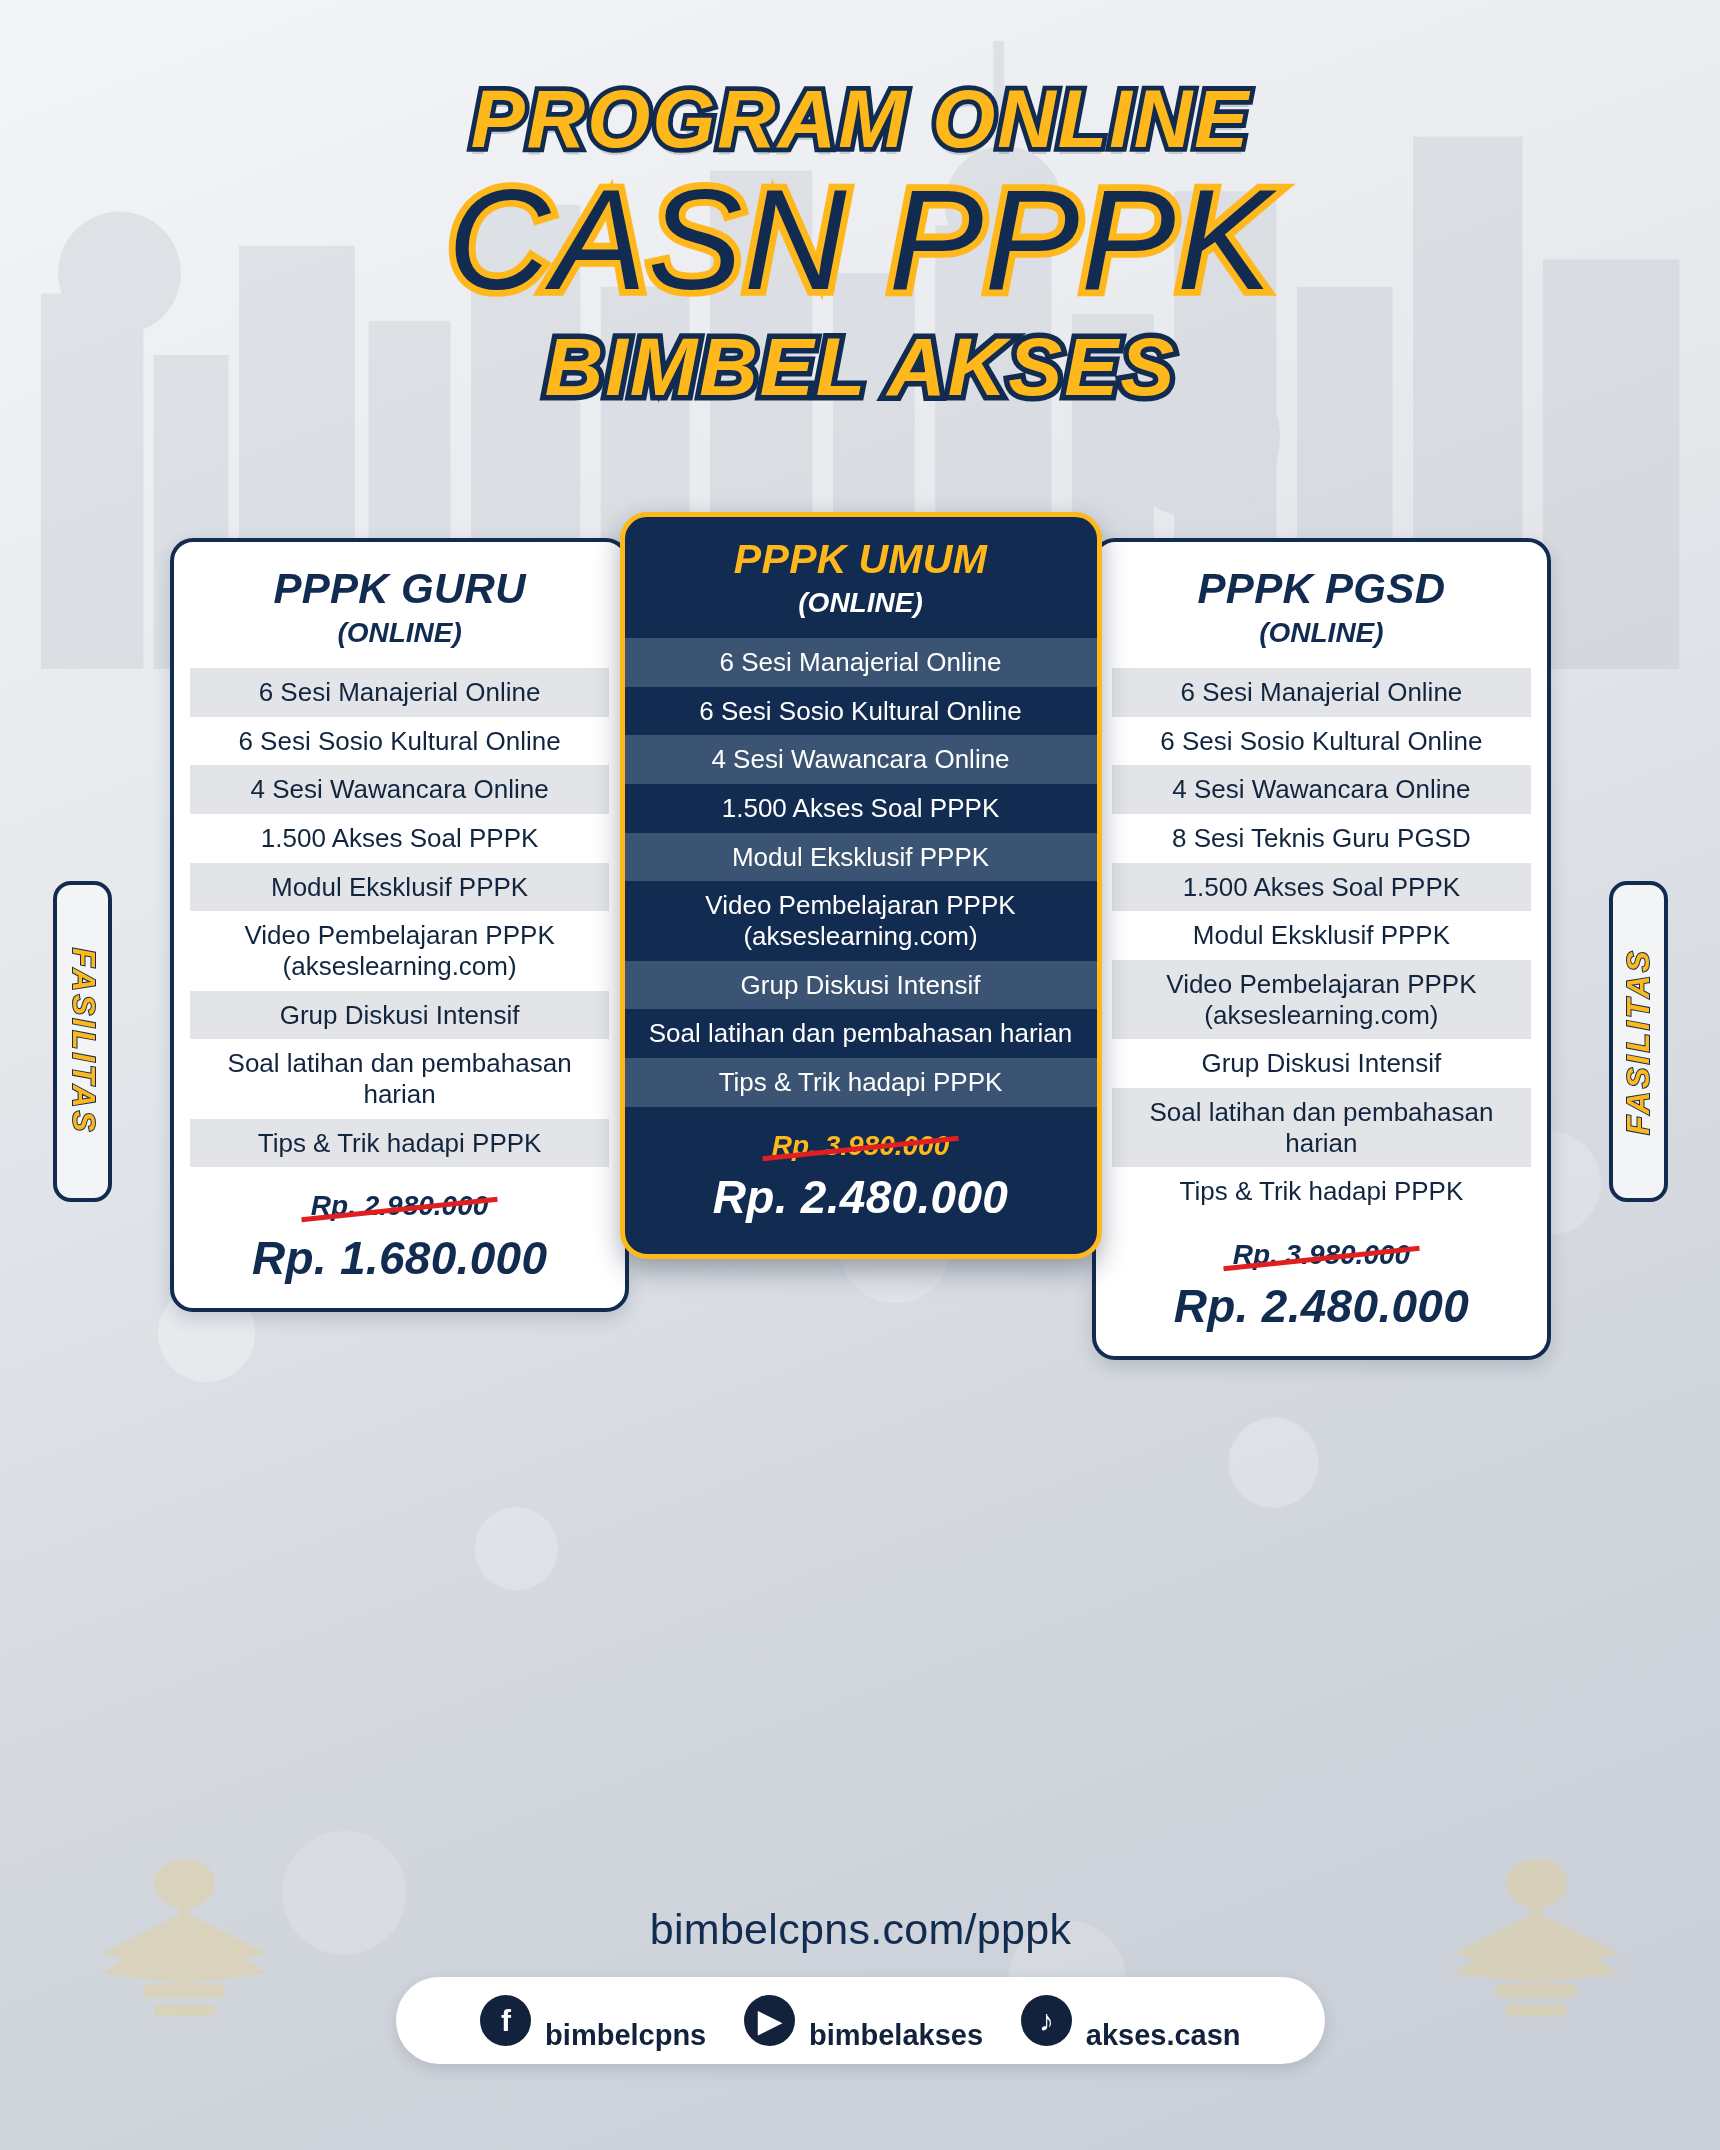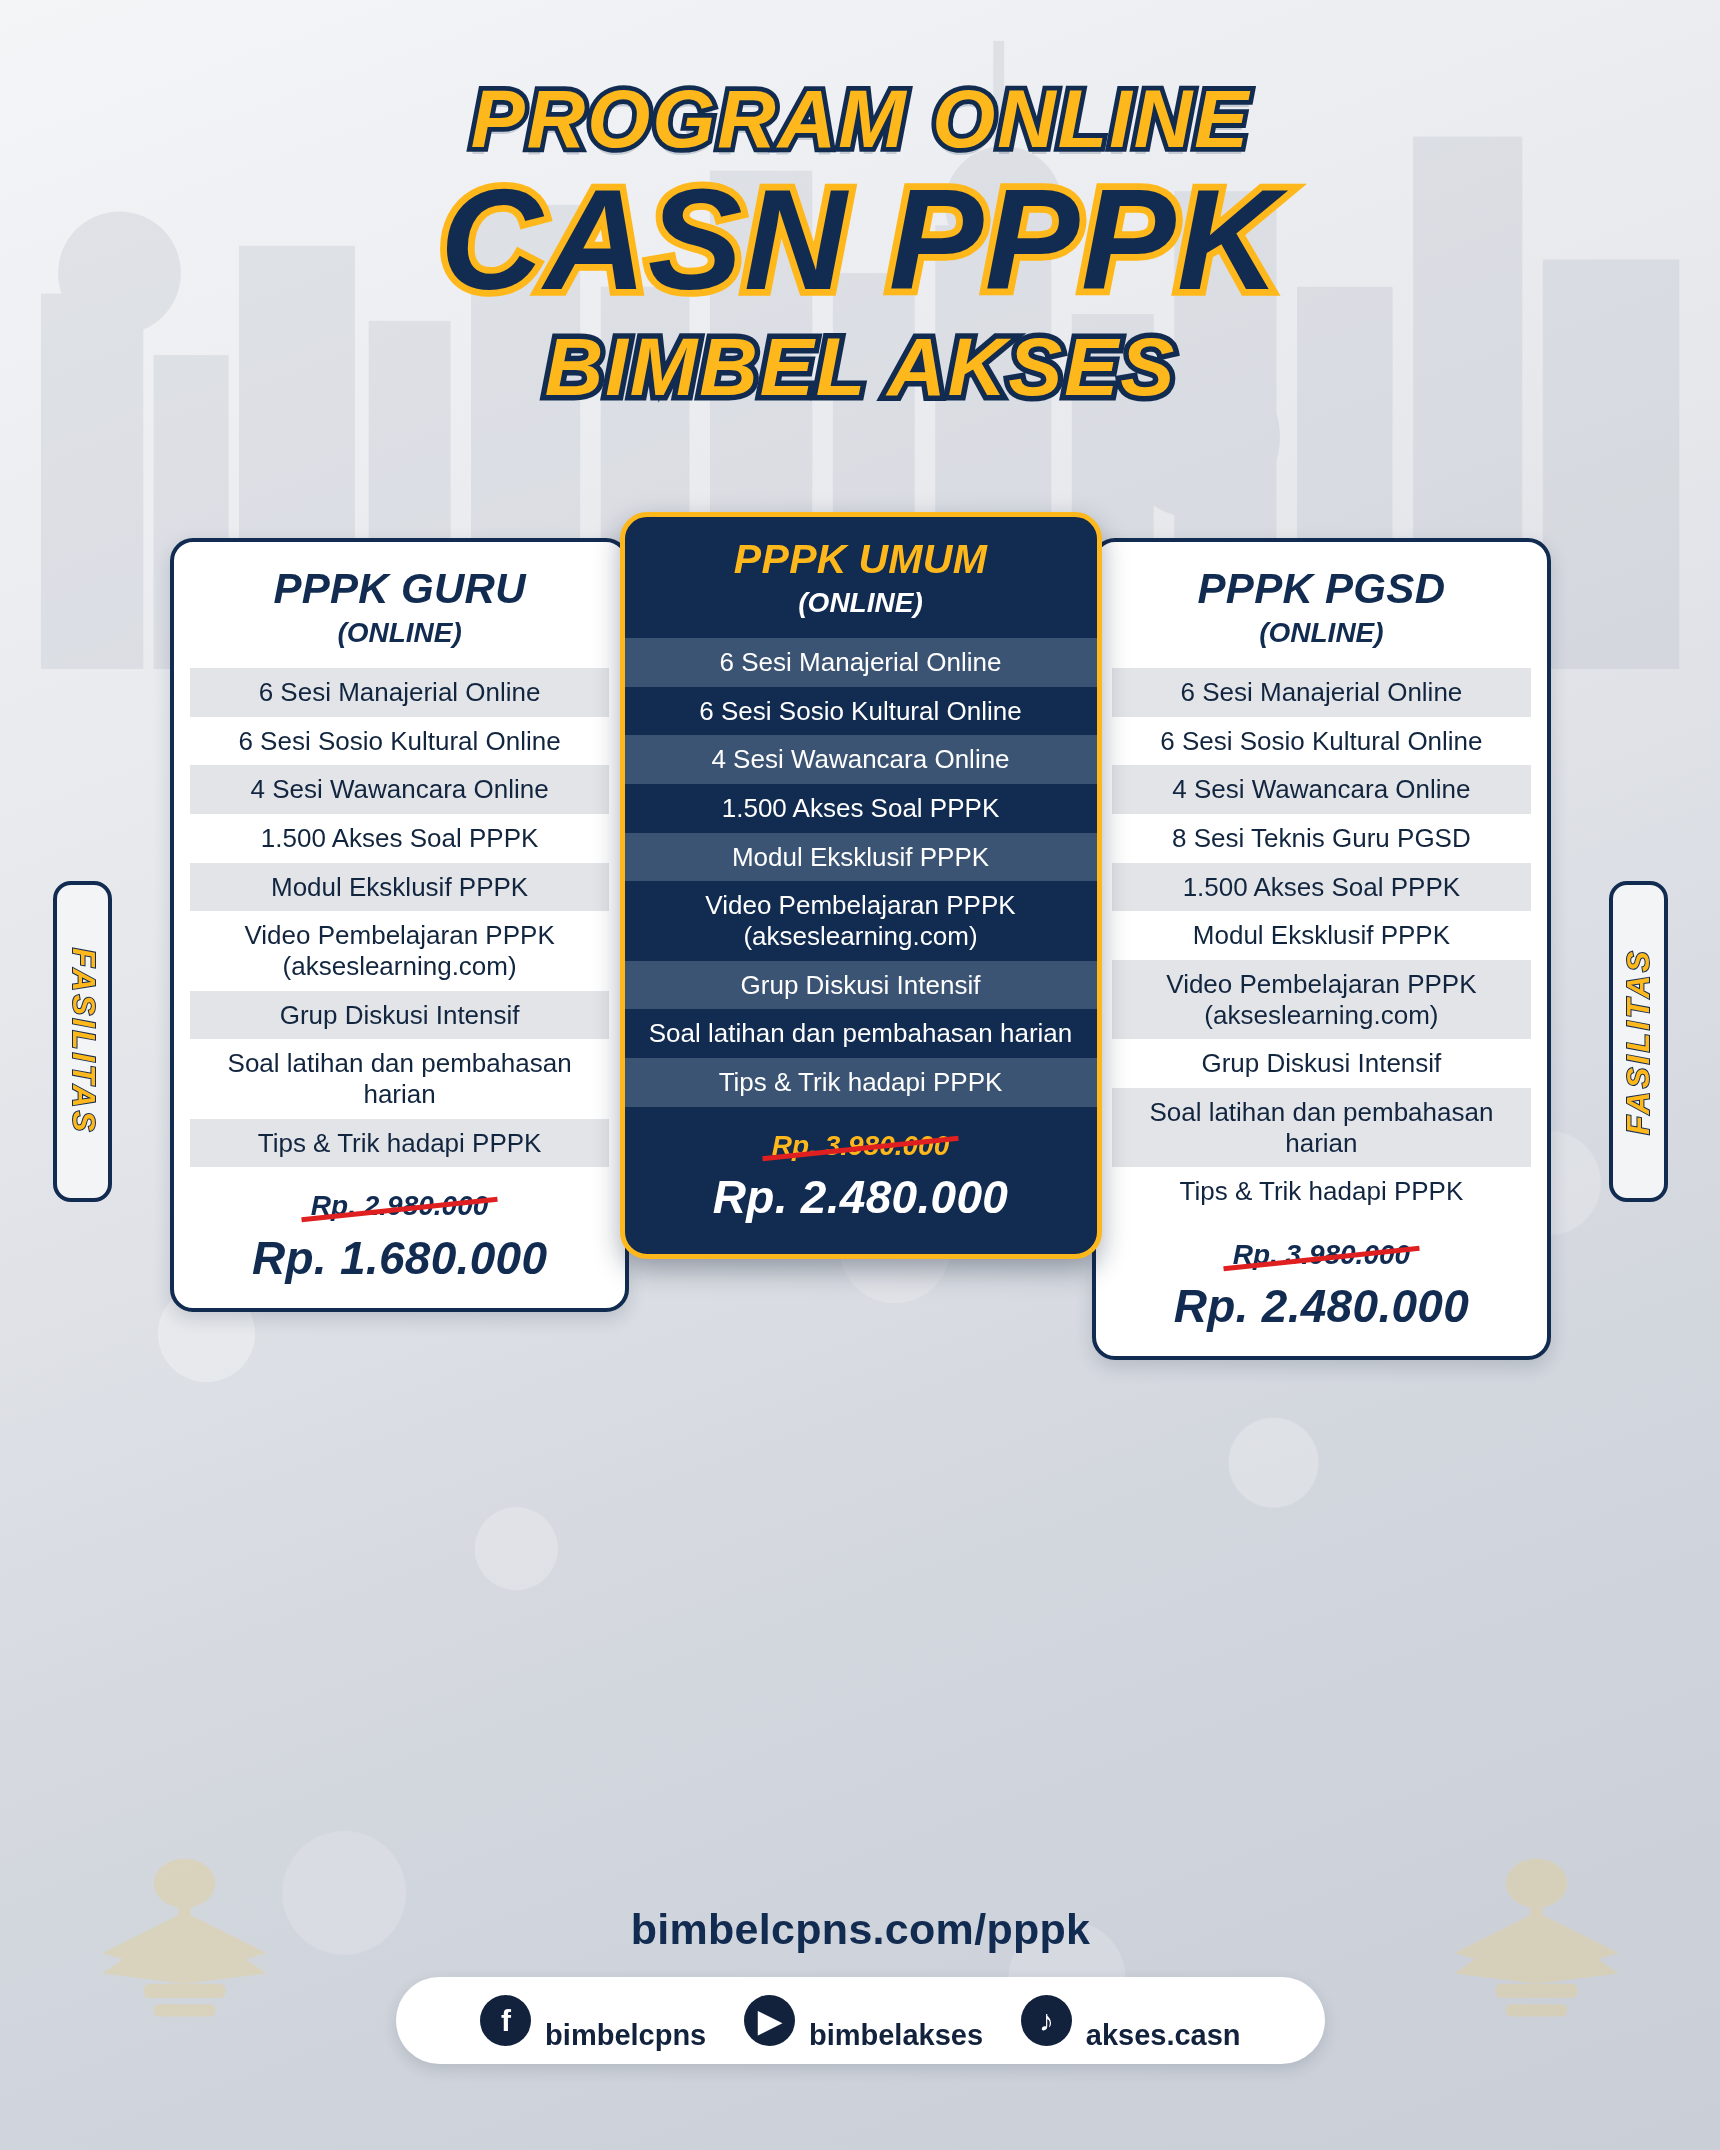--- a/index.html
+++ b/index.html
@@ -61,21 +61,21 @@
     font-style: italic;
     letter-spacing: 2px;
     color: #ffb81c;
     -webkit-text-stroke: 9.6px #122b50;
     paint-order: stroke fill;
     text-shadow: 0 6.8px 0 rgba(18,43,80,0.18);
     line-height: 1.02;
   }
   .title-2 {
     font-size: 142px;
-    font-weight: 700;
+    font-weight: 400;
     font-style: italic;
     letter-spacing: 1.4px;
     color: #122b50;
     -webkit-text-stroke: 13.7px #ffb81c;
     paint-order: stroke fill;
     line-height: 1.05;
     margin-top: 4.1px;
   }
   .title-3 {
     font-size: 81px;
@@ -225,21 +225,21 @@
   
   .footer {
     position: absolute;
     left: 0; right: 0;
     bottom: 87px;
     text-align: center;
     z-index: 3;
   }
   .site-url {
     font-size: 43px;
-    font-weight: 700;
+    font-weight: 400;
     color: #122b50;
     letter-spacing: 0.3px;
   }
   .social-bar {
     margin: 23px auto 0;
     background: #ffffff;
     border-radius: 48px;
     height: 87px;
     width: 929px;
     display: flex;

